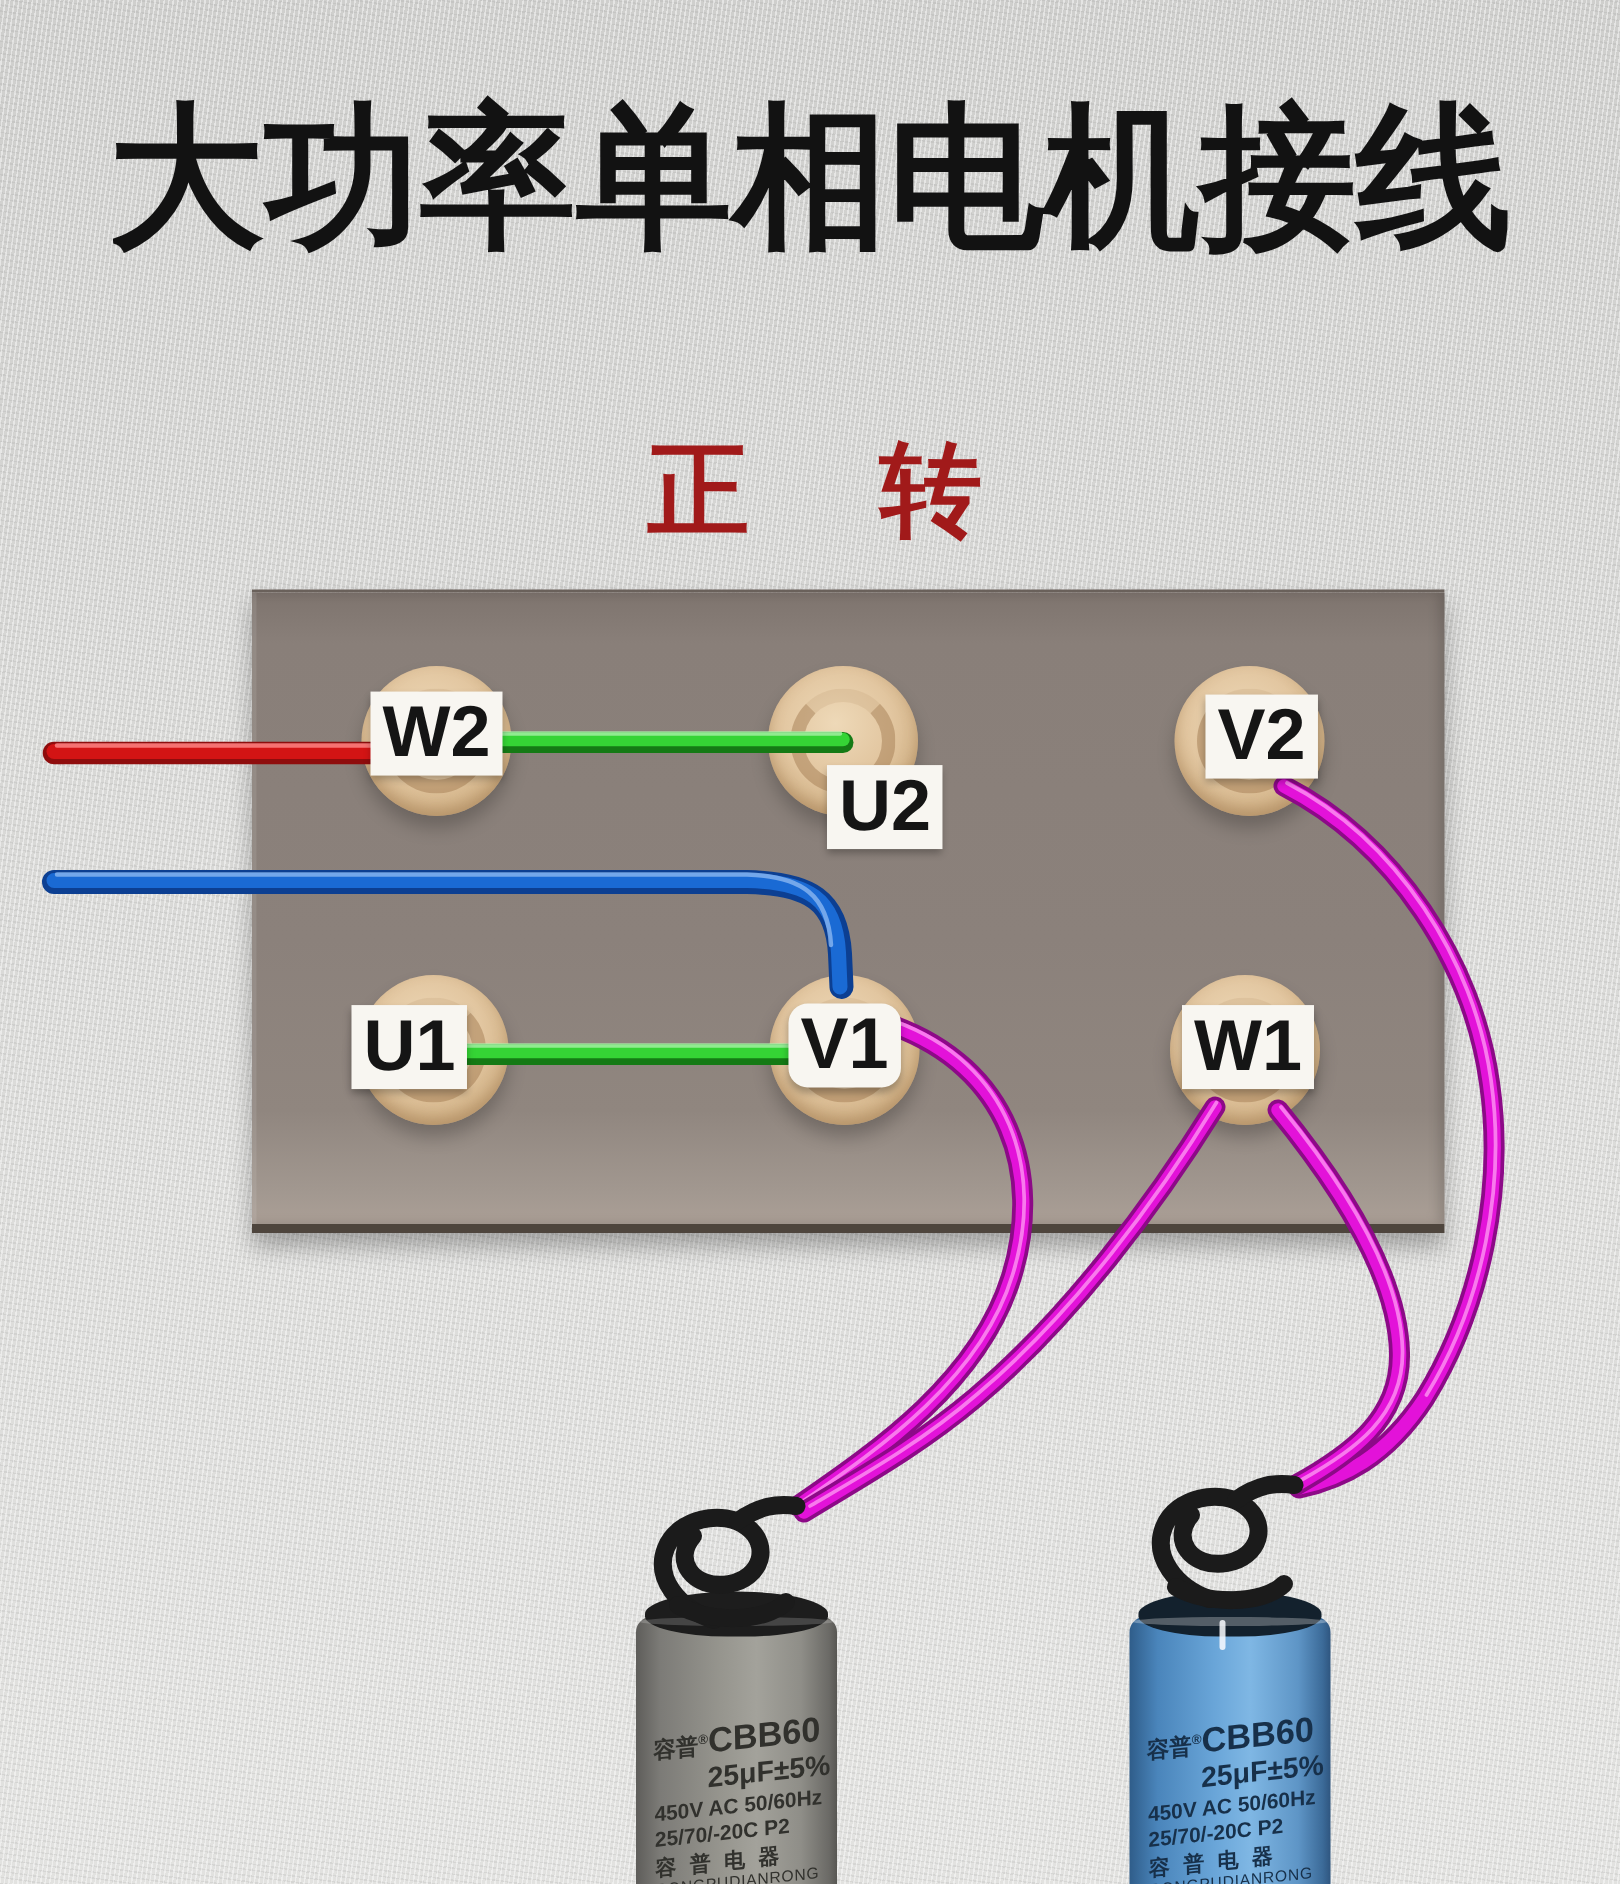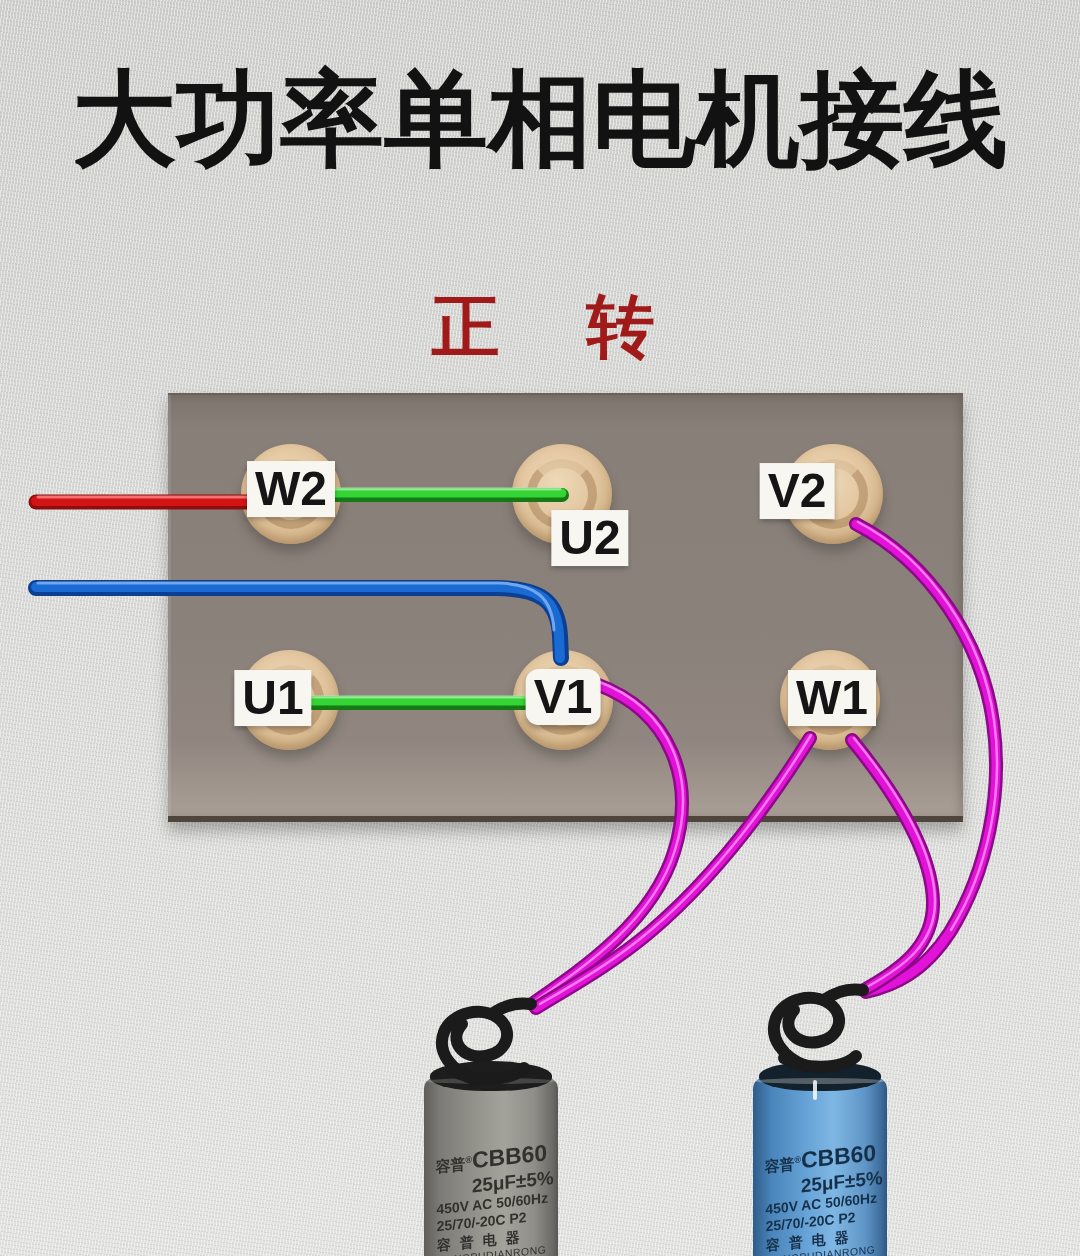--- a/index.html
+++ b/index.html
@@ -44,21 +44,21 @@
   .wire-layer{position:absolute;left:0;top:0;z-index:3;pointer-events:none;}
   .wire-layer path{fill:none;stroke-linecap:round;stroke-linejoin:round;}
   .knot path{stroke:#1b1b1b;stroke-width:12;}
   .tlabel{
     position:absolute;z-index:4;transform:translate(-50%,-50%);
     background:#f8f6f1;color:#151515;font-size:48px;line-height:1.04;
     padding:3px 8px;white-space:nowrap;
     box-shadow:0 3px 5px rgba(0,0,0,.28);
     font-weight:bold;
   }
-  .lab-w2{left:291px;top:489px;} .lab-u2{left:590px;top:490px;margin-top:48px;} .lab-v2{left:797px;top:491px;}
+  .lab-w2{left:291px;top:489px;} .lab-u2{left:590px;top:490px;margin-top:48px;} .lab-v2{left:841px;top:491px;}
   .lab-u1{left:273px;top:698px;} .lab-v1{left:563px;top:697px;border-radius:13px;} .lab-w1{left:832px;top:698px;text-align:right;}
   .cap{position:absolute;z-index:2;border-radius:10px 10px 0 0;}
   .cap-gray{
     left:424px;top:1078px;width:134px;height:178px;
     background:linear-gradient(90deg,#5e5d5a 0%,#7c7b77 12%,#96958e 42%,#a3a29b 60%,#8f8e88 82%,#6b6a66 96%,#585753 100%);
   }
   .cap-blue{
     left:753px;top:1078px;width:134px;height:178px;
     background:linear-gradient(90deg,#2f5d8a 0%,#4a85bb 14%,#69a5d8 42%,#7fb7e4 60%,#5e95c6 84%,#3c6b99 96%,#2f5680 100%);
   }

